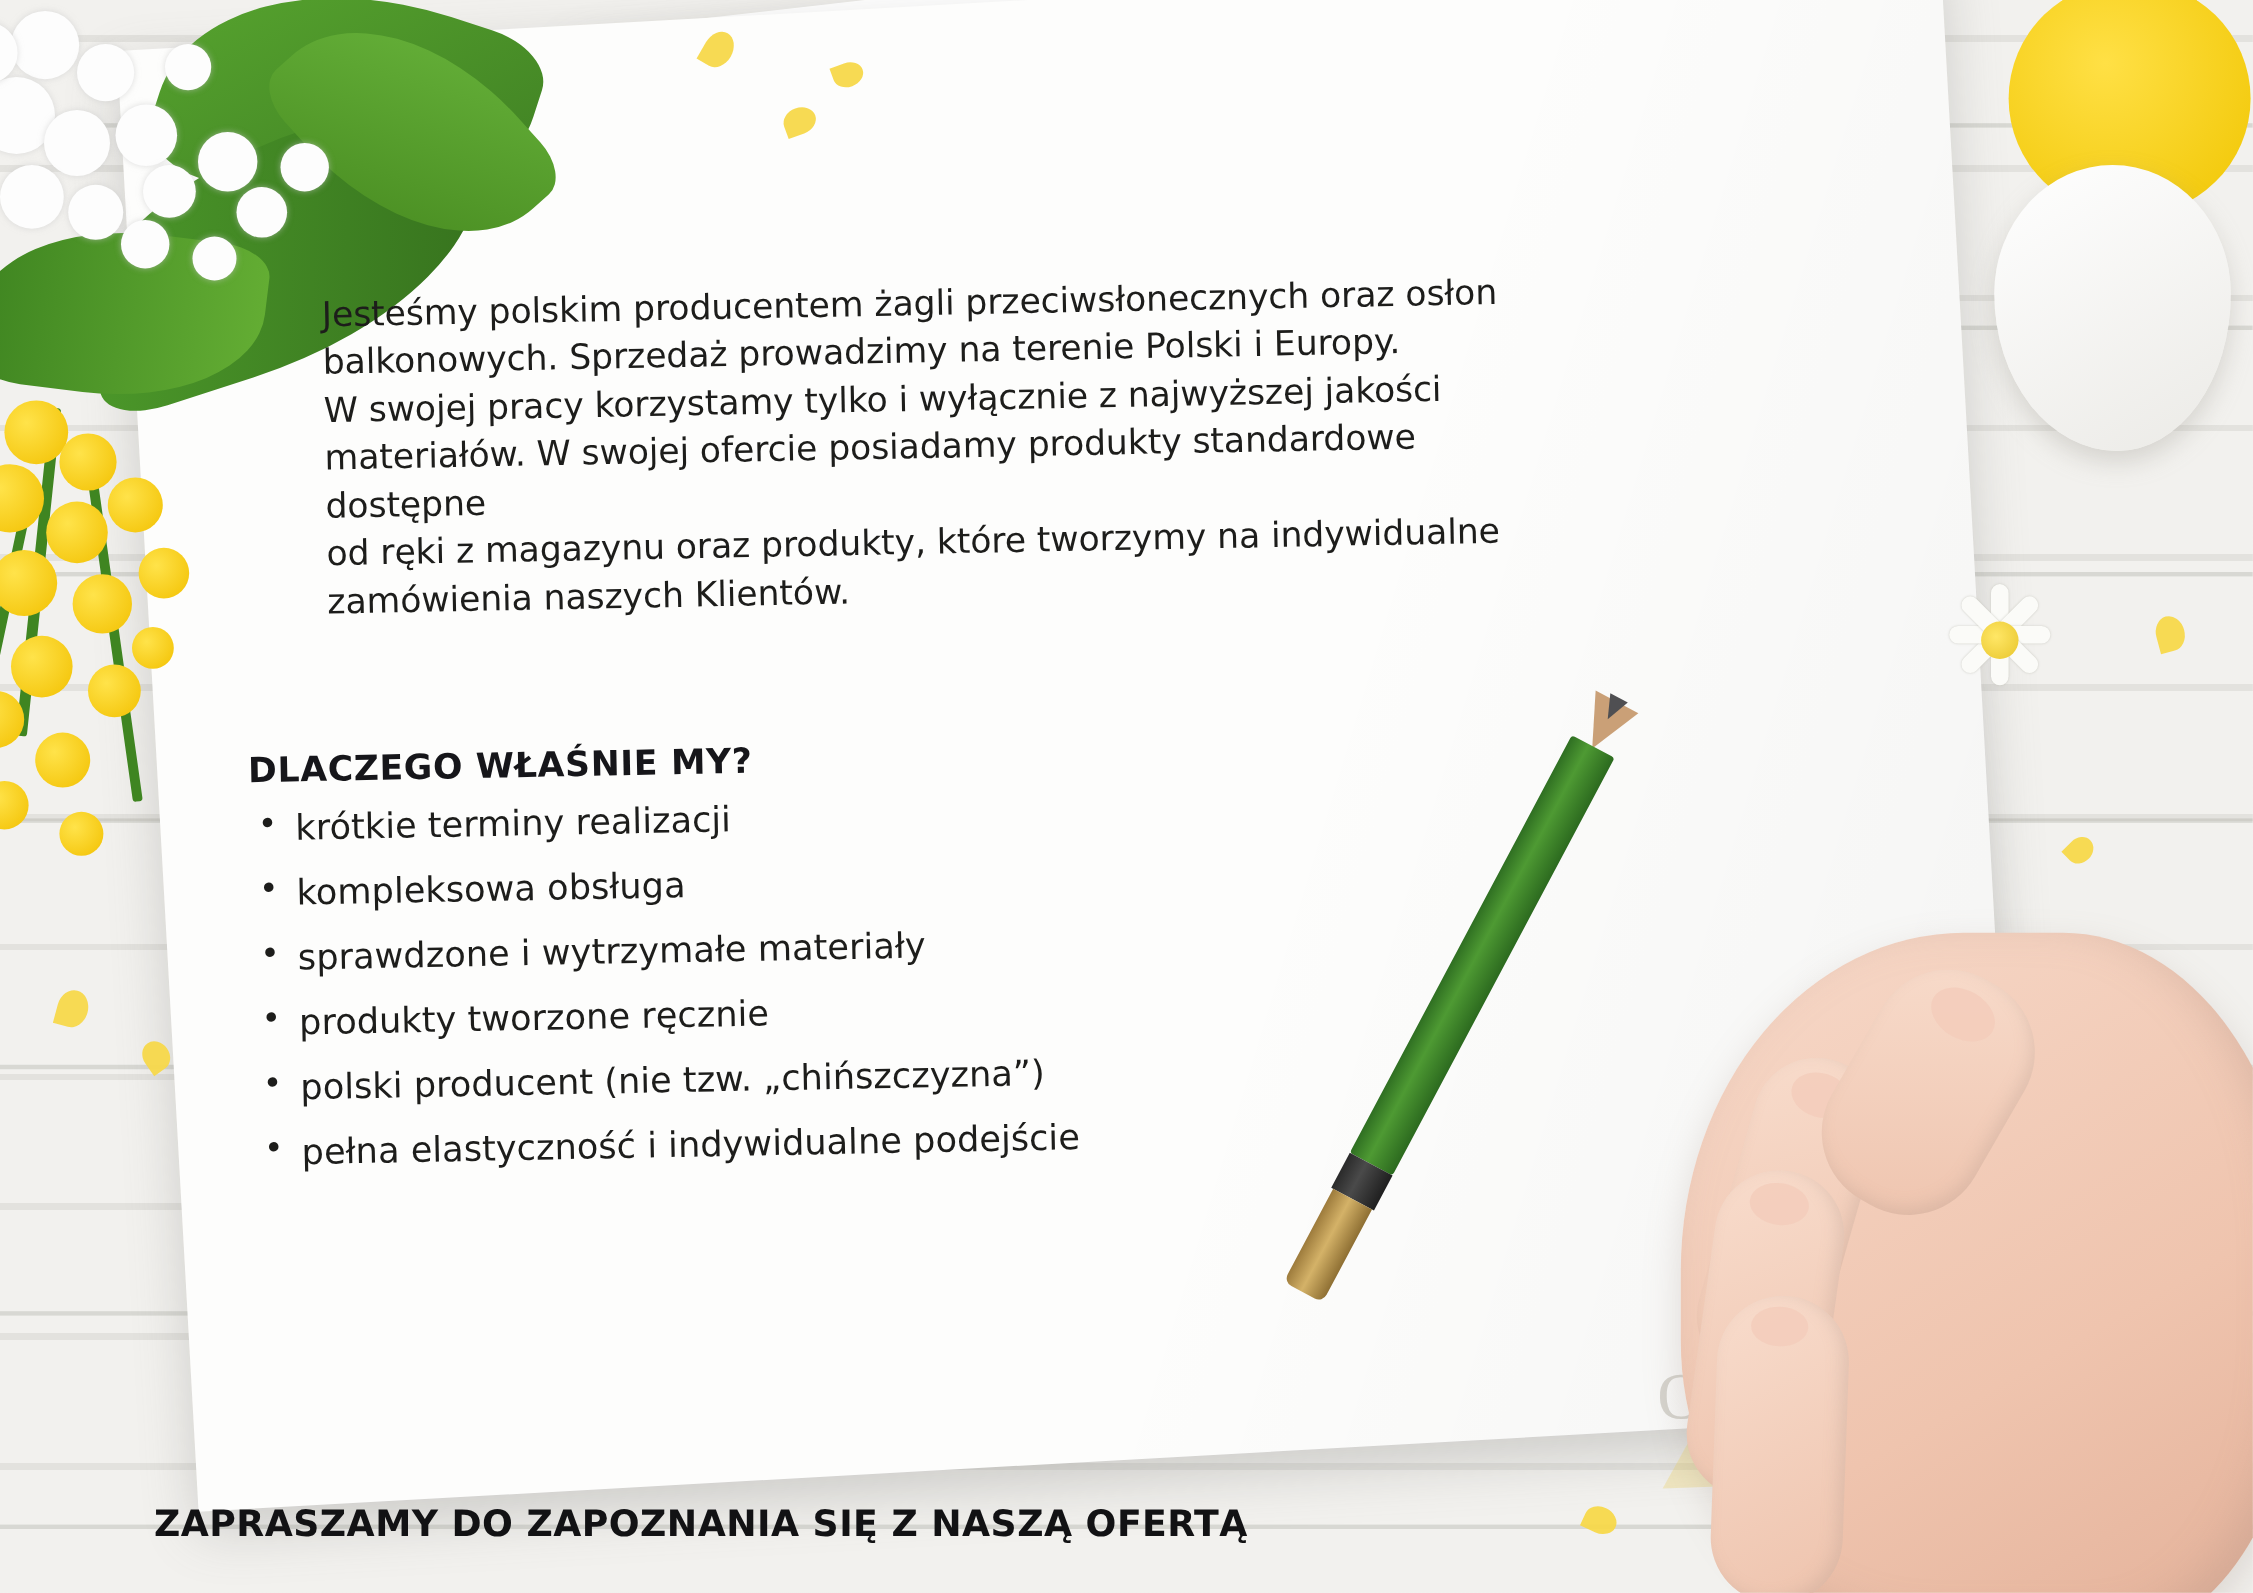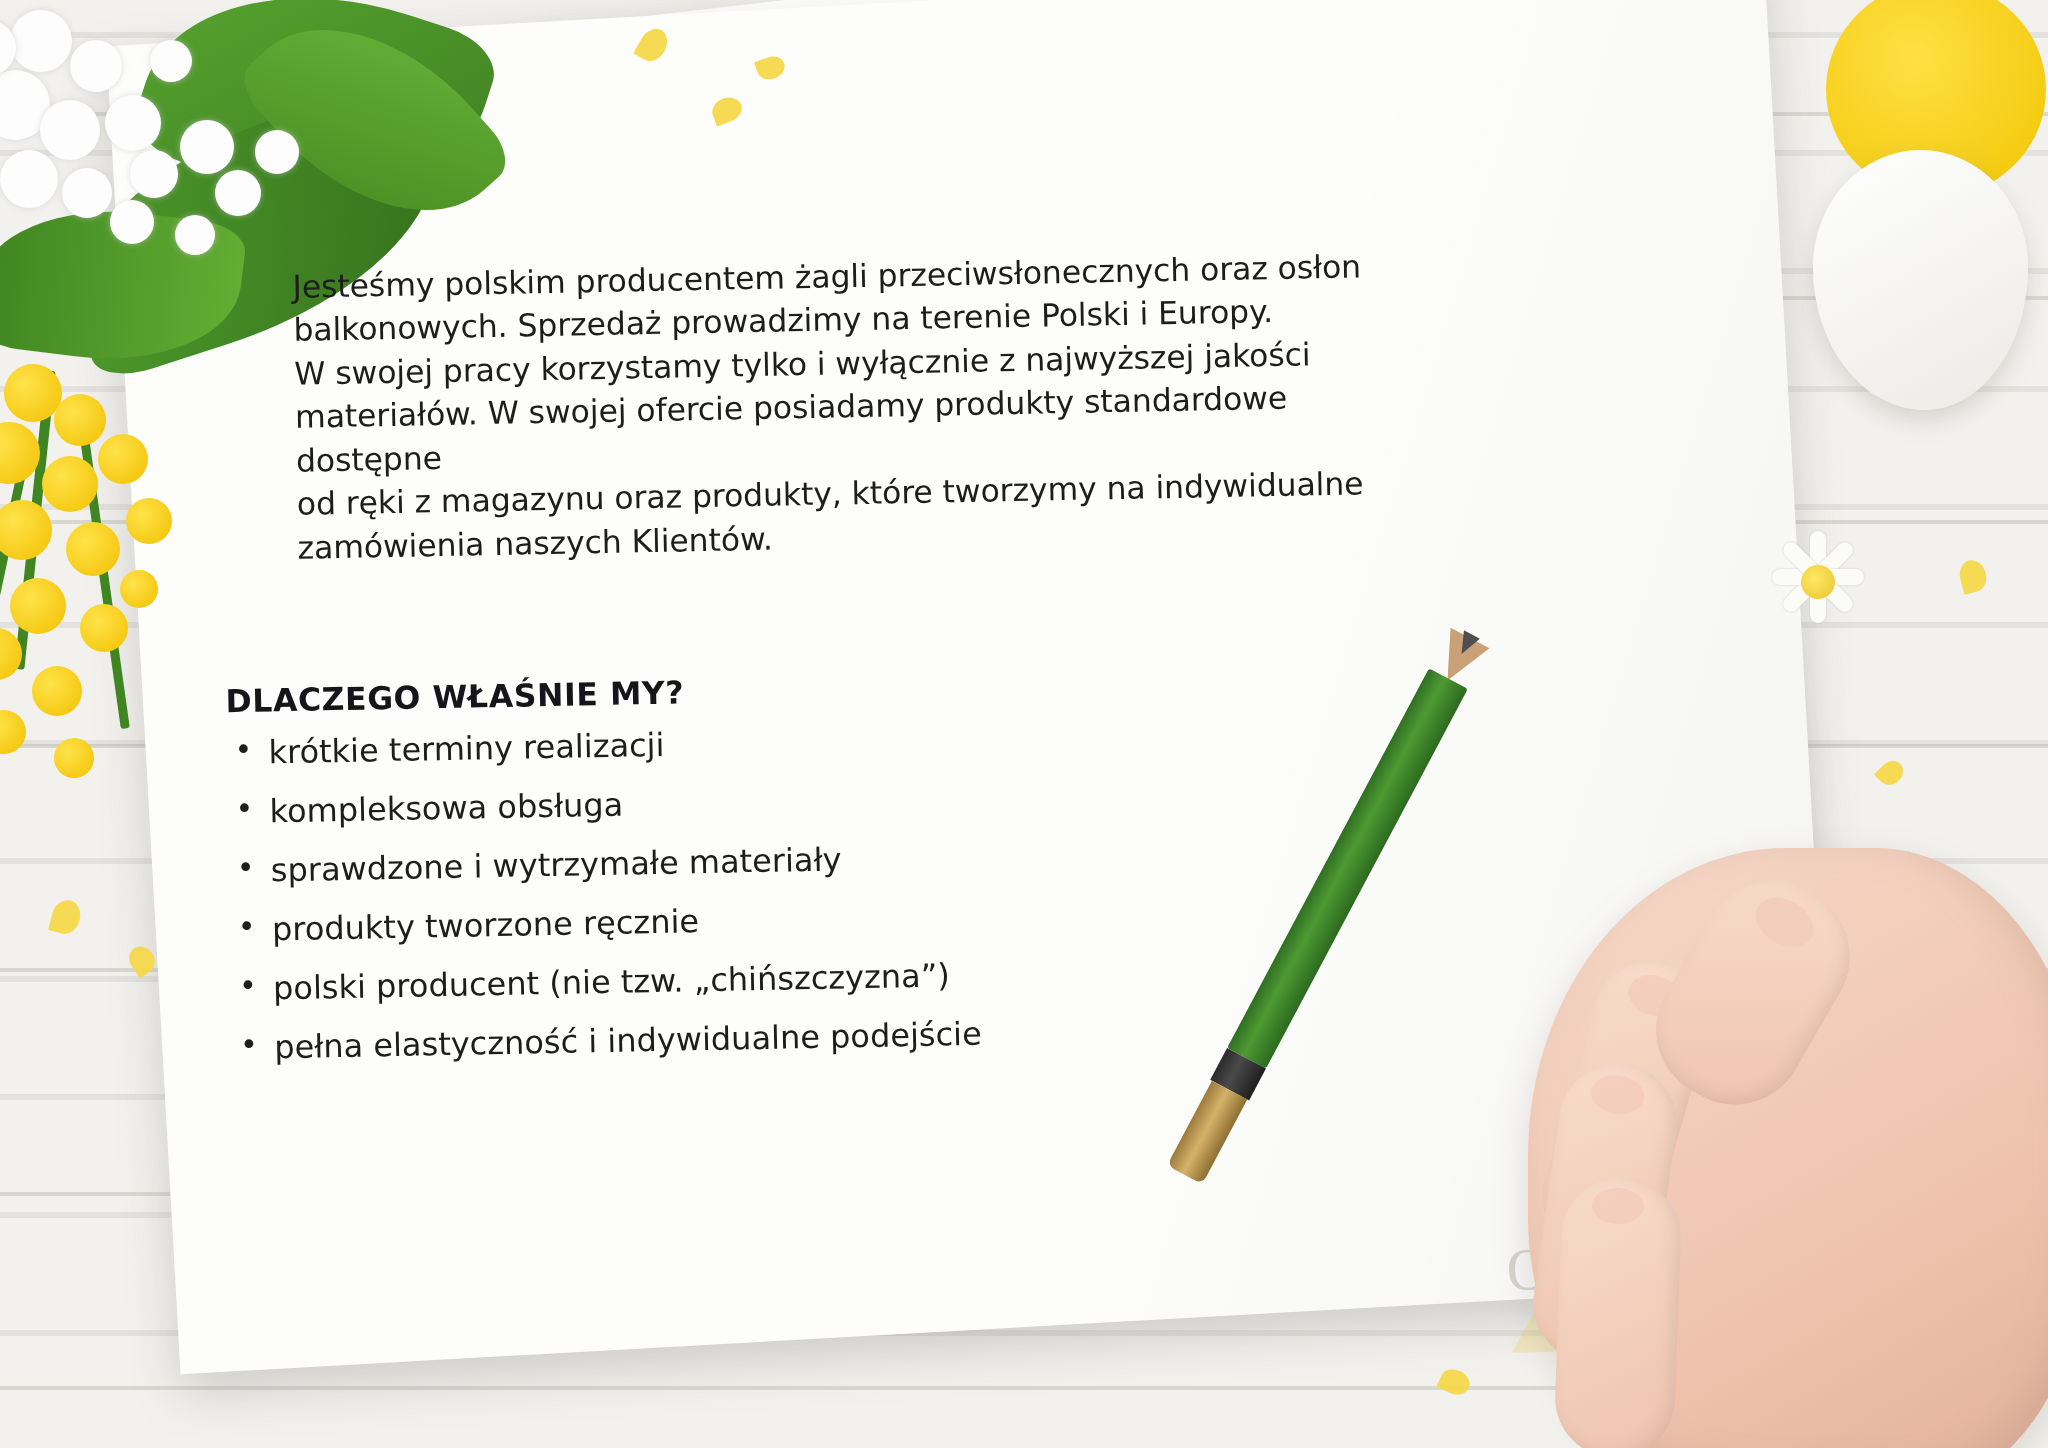--- a/index.html
+++ b/index.html
@@ -500,14 +500,15 @@
         </div>
       <div class="finger f3">
           <div class="nail" style="left:30px; top:10px; width:52px; height:36px;"></div>
         </div>
       <div class="finger thumb">
           <div class="nail" style="left:36px; top:16px; width:62px; height:44px;"></div>
         </div>
     </div>
   </div>
 
+  <div class="footer-cta">ZAPRASZAMY DO ZAPOZNANIA SIĘ Z NASZĄ OFERTĄ</div>
 
 </div>
 
 </body></html>

